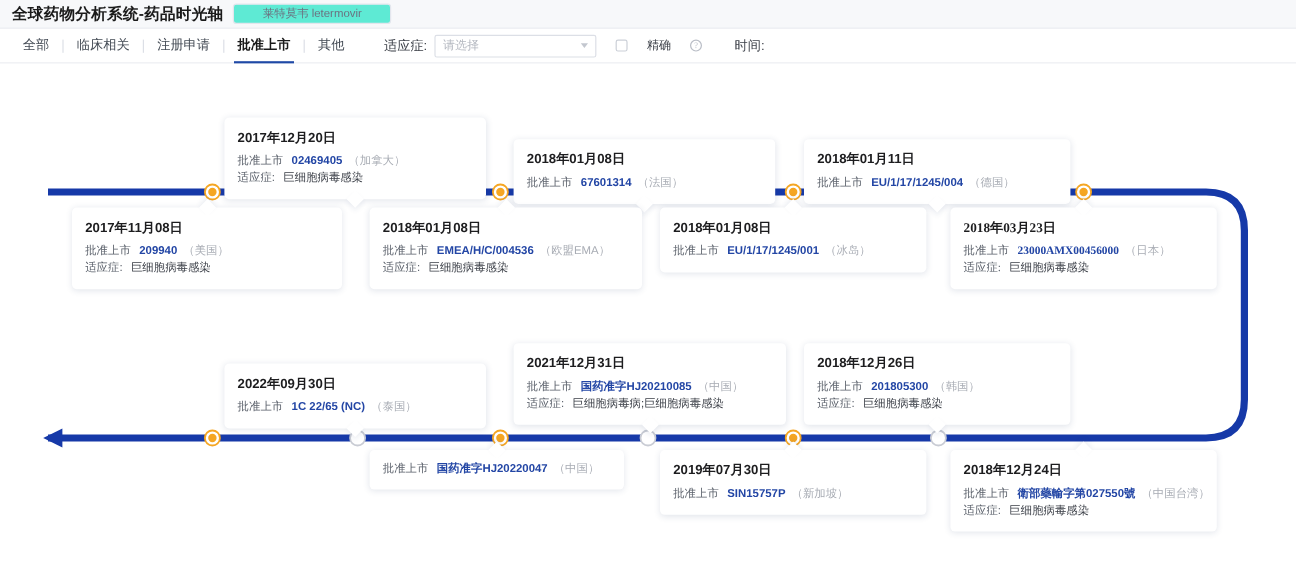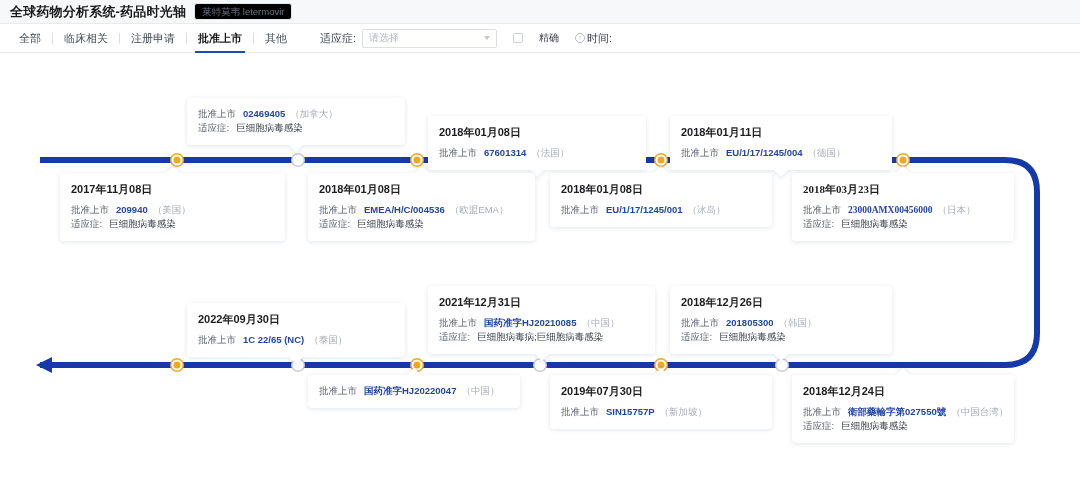--- a/index.html
+++ b/index.html
@@ -26,24 +26,24 @@
   }
   .app-title {
     font-size: 13px;
     font-weight: bold;
     color: #1a1a1a;
     letter-spacing: 0.2px;
     white-space: nowrap;
   }
   .drug-chip {
     margin-left: 8px;
-    background: #000000;
+    background: #5eead4;
     border: 1px solid #e3e6ed;
     border-radius: 3px;
-    padding: 2px 7px;
+    padding: 2px 24px;
     font-size: 9.5px;
     color: #6b7280;
     white-space: nowrap;
     line-height: 11px;
   }
   .breadcrumb {
     position: absolute;
     right: 10px;
     top: 50%;
     transform: translateY(-50%);
@@ -126,21 +126,21 @@
   .chk-label { font-size: 10px; color: #3d4149; }
   .info-icon {
     width: 10px; height: 10px; border-radius: 50%;
     border: 1px solid #b9bdc6;
     color: #b9bdc6;
     font-size: 7px;
     line-height: 8px;
     text-align: center;
     font-family: "Liberation Serif", serif;
   }
-  .date-group { display: flex; margin-left: 2px; gap: 5px; }
+  .date-group { display: flex; margin-left: 27px; gap: 5px; }
   .date-input {
     width: 62px; height: 19px;
     border: 1px solid #dcdfe6;
     border-radius: 2px 0 0 2px;
     background: #fff;
     display: flex; align-items: center;
     justify-content: center;
     font-size: 9px; color: #b4b8c0;
     cursor: text;
   }
@@ -279,20 +279,21 @@
   <div class="dot down" style="left:782px; top:107px;"></div>
 
   <div class="dot up" style="left:177px; top:312px;"></div>
   <div class="dot up" style="left:417px; top:312px;"></div>
   <div class="dot up" style="left:661px; top:312px;"></div>
   <div class="dot down" style="left:298px; top:312px;"></div>
   <div class="dot down" style="left:540px; top:312px;"></div>
   <div class="dot down" style="left:782px; top:312px;"></div>
 
   <div class="card above" style="left:187px; top:45px; width:218px;">
+    <div class="date">2017年12月20日</div>
     <div class="row">
       <span class="k">批准上市</span>
       <span class="code">02469405</span>
       <span class="region">（加拿大）</span>
     </div>
     <div class="row">
       <span class="k">适应症:</span>
       <span class="val">巨细胞病毒感染</span>
     </div>
     <div class="tip"></div>

